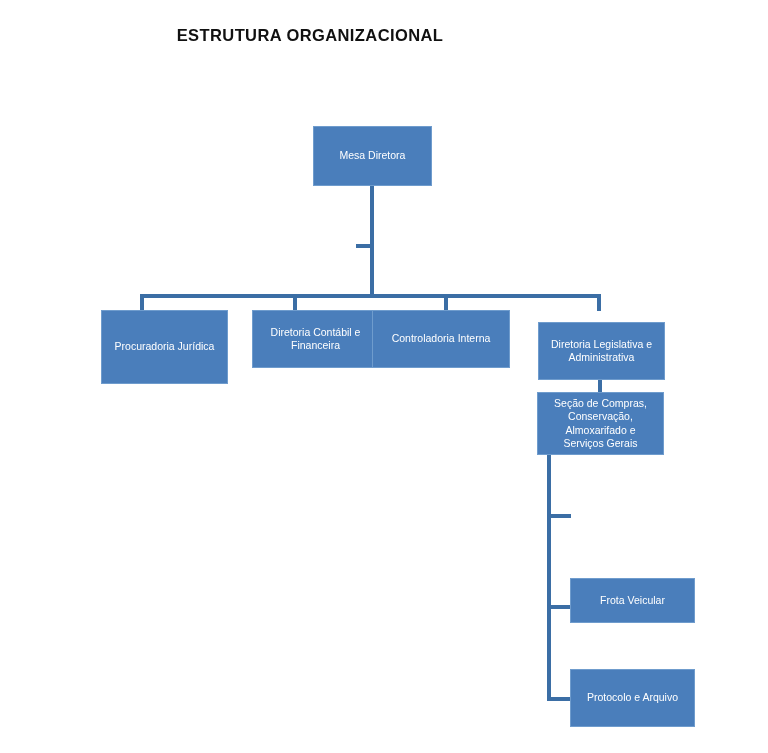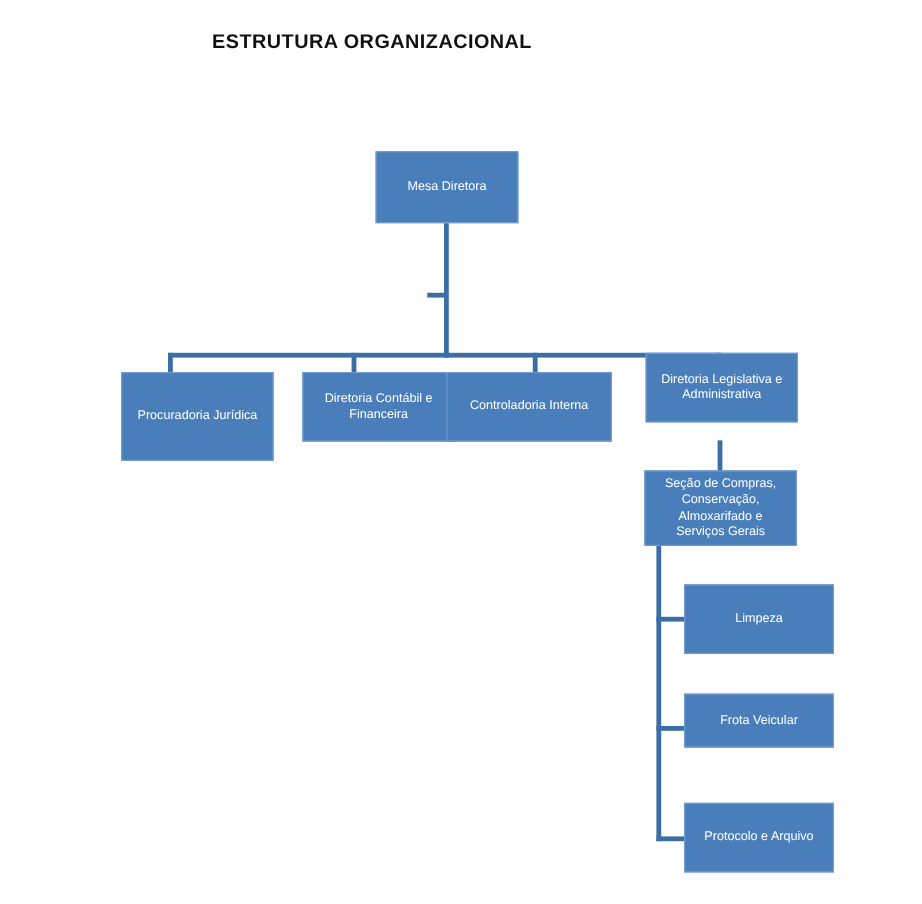--- a/index.html
+++ b/index.html
@@ -107,35 +107,32 @@
 
   <div class="node" style="left:231px; top:310px; width:127px; height:58px;margin-left:21px;">
     <span class="node-label">Diretoria Contábil e
 Financeira</span>
   </div>
 
   <div class="node wide-label" style="left:372px; top:310px; width:138px; height:58px;">
     <span class="node-label">Controladoria Interna</span>
   </div>
 
-  <div class="node" style="left:538px; top:294px; width:127px; height:58px;">
+  <div class="node" style="left:538px; top:322px; width:127px; height:58px;">
     <span class="node-label">Diretoria Legislativa e
 Administrativa</span>
   </div>
 
   <div class="node tight" style="left:537px; top:392px; width:127px; height:63px;justify-content:center;">
     <span class="node-label">Seção de Compras,
 Conservação,
 Almoxarifado e
 Serviços Gerais</span>
   </div>
 
-  <div class="node tight" style="left:570px; top:487px; width:125px; height:58px;">
-    <span class="node-label">Limpeza</span>
-  </div>
 
   <div class="node tight" style="left:570px; top:578px; width:125px; height:45px;">
     <span class="node-label">Frota Veicular</span>
   </div>
 
   <div class="node wide-label" style="left:570px; top:669px; width:125px; height:58px;">
     <span class="node-label">Protocolo e Arquivo</span>
   </div>
 
 </div>

